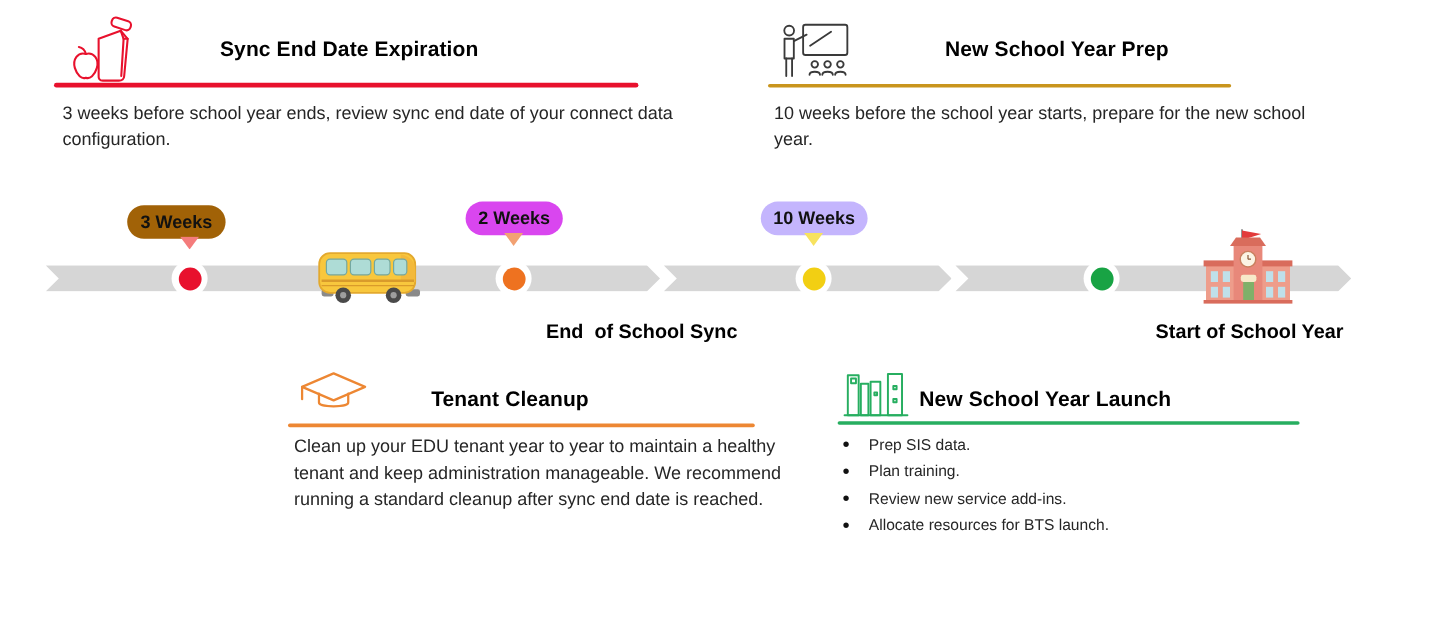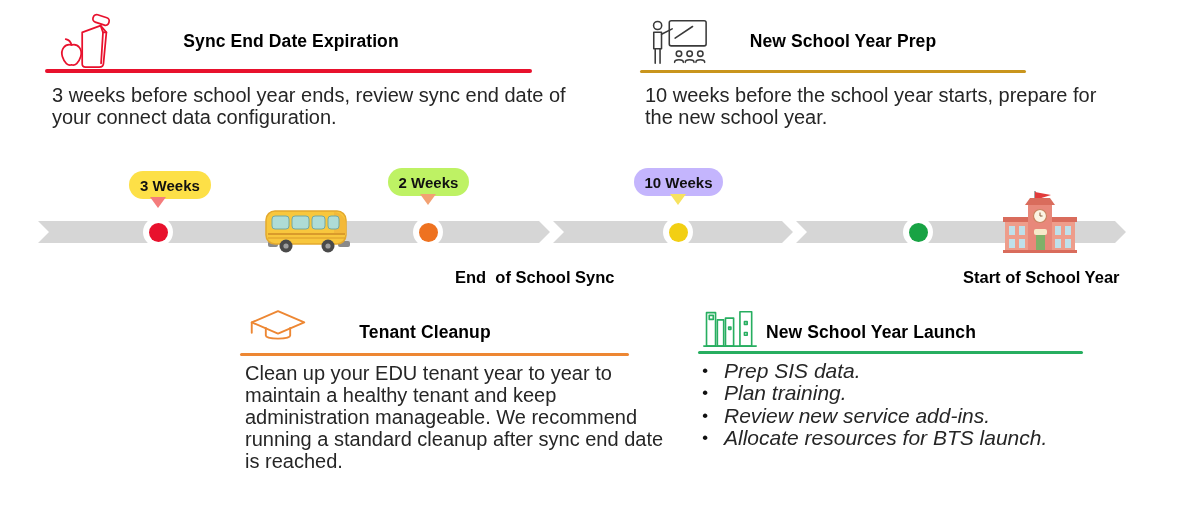--- a/index.html
+++ b/index.html
@@ -6,31 +6,31 @@
   #canvas{
     position:relative;
     width:1164px;height:525px;
     background:#fff;
     font-family:"Liberation Sans", sans-serif;
     overflow:hidden;
   }
   .abs{position:absolute;}
   .sec-title{position:absolute;font-weight:700;font-size:17.5px;color:#000;letter-spacing:.1px;}
   .sec-line{position:absolute;border-radius:2px;}
-  .sec-desc{position:absolute;font-size:20px;color:#262626;line-height:22px;}
+  .sec-desc{position:absolute;font-size:15px;color:#262626;line-height:22px;}
   .tl-seg{position:absolute;top:221px;height:22px;
     clip-path:polygon(0 0, calc(100% - 11px) 0, 100% 50%, calc(100% - 11px) 100%, 0 100%, 11px 50%);}
   .tl-knock{position:absolute;top:217px;width:30px;height:30px;border-radius:50%;background:#fff;}
   .tl-dot{position:absolute;top:223px;width:19px;height:19px;border-radius:50%;}
   .badge{position:absolute;height:28px;border-radius:14px;display:flex;align-items:center;justify-content:center;
     font-weight:700;font-size:15px;color:#111;}
   .badge-tail{position:absolute;width:16px;height:11px;clip-path:polygon(0 0,100% 0,50% 100%);}
   .tl-label{position:absolute;font-weight:700;font-size:16.5px;color:#000;white-space:pre;}
   ul.launch-list{position:absolute;left:698px;top:360px;width:430px;margin:0;padding:0;list-style:none;}
-  ul.launch-list li{position:relative;padding-left:26px;line-height:22.4px;font-size:21px;color:#262626;font-style:italic;}
+  ul.launch-list li{position:relative;padding-left:26px;line-height:22.4px;font-size:13px;color:#262626;}
   ul.launch-list li::before{content:"\2022";position:absolute;left:4px;top:0;color:#111;font-size:17px;}
   svg{display:block;}
 </style>
 </head>
 <body>
 
 <div id="canvas">
 
   <span class="abs" style="left:55px;top:13px;">
     <svg width="66" height="60" viewBox="0 0 68 62" fill="none" stroke="#E8112D" stroke-width="1.8" stroke-linejoin="round" stroke-linecap="round">
@@ -55,42 +55,42 @@
       <path d="M16 18 L27 12.5"></path>
       <path d="M9.5 33 L9.5 48 M14.5 33 L14.5 48"></path>
       <circle cx="34" cy="38" r="2.8"></circle>
         <path d="M29.5 47 C29.5 43.5 38.5 43.5 38.5 47"></path>
       <circle cx="45" cy="38" r="2.8"></circle>
         <path d="M40.5 47 C40.5 43.5 49.5 43.5 49.5 47"></path>
       <circle cx="56" cy="38" r="2.8"></circle>
         <path d="M51.5 47 C51.5 43.5 60.5 43.5 60.5 47"></path>
     </svg>
   </span>
-  <div class="sec-title" style="left:712px;top:31px;width:262px;text-align:center;">New School Year Prep</div>
+  <div class="sec-title" style="left:712px;top:31px;width:262px;text-align:right;">New School Year Prep</div>
   <div class="sec-line" style="left: 640px; top: 70px; width: 386px; height: 3px; background-color: rgb(201, 149, 29);"></div>
   <div class="sec-desc" style="left:645px;top:84px;width:460px;">10 weeks before the school year starts, prepare for the new school year.</div>
 
   <div class="tl-seg" style="left: 38px; width: 512px; background-color: rgb(214, 214, 214);"></div>
   <div class="tl-seg" style="left: 553px; width: 240px; background-color: rgb(214, 214, 214);"></div>
   <div class="tl-seg" style="left: 796px; width: 330px; background-color: rgb(214, 214, 214);"></div>
 
   <div class="tl-knock" style="left:143px;"></div>
   <div class="tl-knock" style="left:413px;"></div>
   <div class="tl-knock" style="left:663px;"></div>
   <div class="tl-knock" style="left:903px;"></div>
 
   <div class="tl-dot" style="left: 149px; background-color: rgb(232, 17, 45);"></div>
   <div class="tl-dot" style="left: 419px; background-color: rgb(238, 114, 32);"></div>
   <div class="tl-dot" style="left: 669px; background-color: rgb(242, 207, 19);"></div>
   <div class="tl-dot" style="left: 909px; background-color: rgb(24, 163, 68);"></div>
 
-  <div class="badge" style="left: 129px; top: 171px; width: 82px; background-color: #fde047;">3 Weeks</div>
+  <div class="badge" style="left: 106px; top: 171px; width: 82px; background-color: #a16207;">3 Weeks</div>
   <div class="badge-tail" style="left: 150px; top: 197px; background-color: rgb(244, 124, 124);"></div>
 
-  <div class="badge" style="left: 388px; top: 168px; width: 81px; background-color: #bef264;">2 Weeks</div>
+  <div class="badge" style="left: 388px; top: 168px; width: 81px; background-color: #d946ef;">2 Weeks</div>
   <div class="badge-tail" style="left: 420px; top: 194px; background-color: rgb(242, 161, 114);"></div>
 
   <div class="badge" style="left: 634px; top: 168px; width: 89px; background-color: #c4b5fd;">10 Weeks</div>
   <div class="badge-tail" style="left: 670px; top: 194px; background-color: rgb(247, 226, 95);"></div>
 
   <span class="abs" style="left:264px;top:203px;z-index:3;">
     <svg width="90" height="52" viewBox="0 0 90 52">
       <rect x="4" y="38" width="10" height="6" rx="2" fill="#8a8a8a"></rect>
       <rect x="74" y="38" width="12" height="6" rx="2" fill="#8a8a8a"></rect>
       <rect x="2" y="8" width="80" height="33" rx="9" fill="#F8C73D" stroke="#E3A92E" stroke-width="1.5"></rect>

